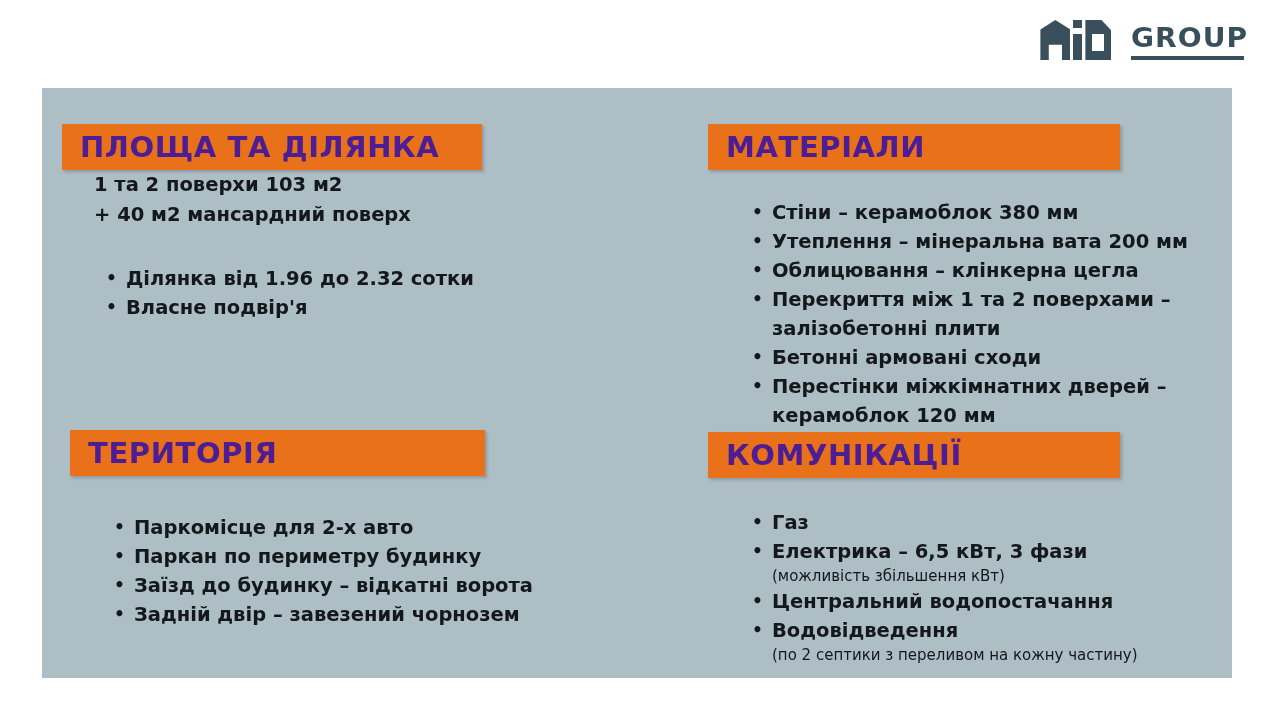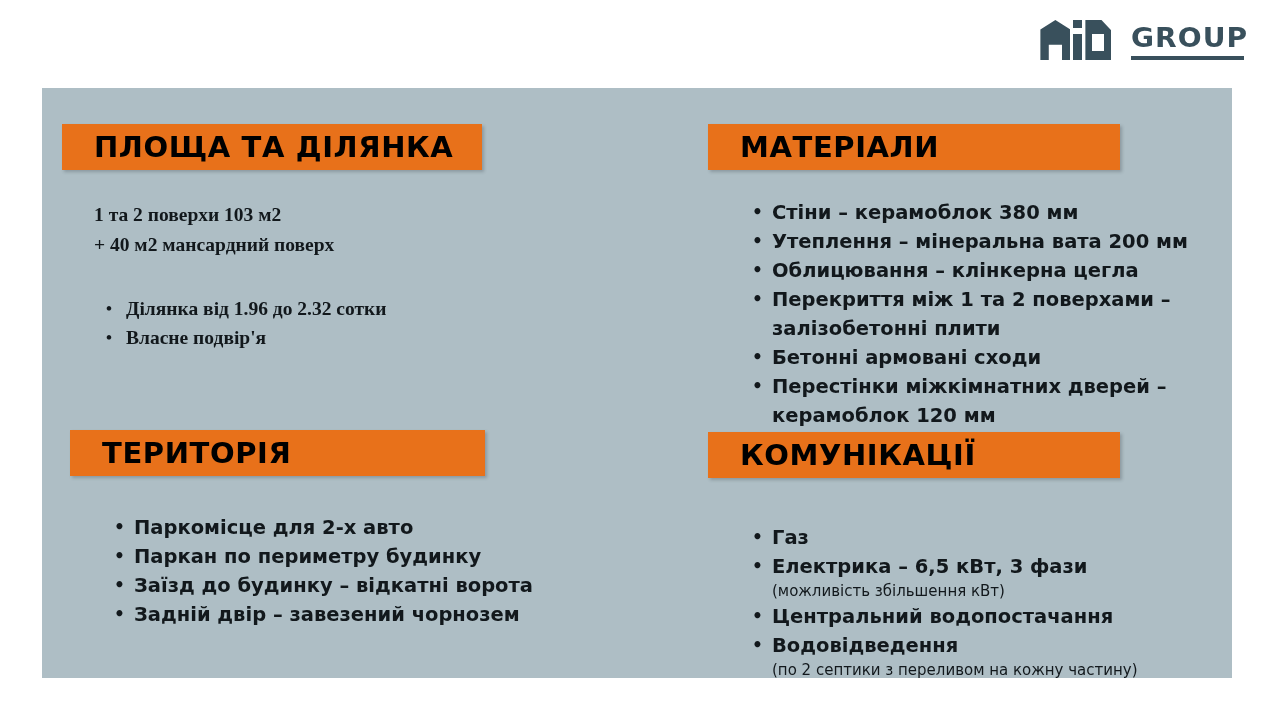--- a/index.html
+++ b/index.html
@@ -141,22 +141,22 @@
     height: 46px;
     display: flex;
     align-items: center;
     box-shadow: 2px 2px 3px rgba(60,70,75,0.30);
   }
   .bar-title {
     font-family: "DejaVu Sans", sans-serif;
     font-weight: bold;
     font-size: 29px;
     letter-spacing: 0.6px;
-    color: #000000;
-    padding-left: 32px;
+    color: #4c1d95;
+    padding-left: 18px;
     white-space: nowrap;
   }
 
   
   .body-block {
     color: #12181c;
     font-family: "DejaVu Sans", sans-serif;
     font-weight: bold;
   }
   .plain-line {
@@ -216,21 +216,21 @@
 </div>
 
 <div class="panel">
 
   <div class="col col-left">
 
     <div style="position:absolute; left:20px; top:36px; width:420px;">
       <div class="bar">
         <span class="bar-title">ПЛОЩА ТА ДІЛЯНКА</span>
       </div>
-      <div class="body-block" style="padding-top:30px;font-family:Liberation Serif, serif;">
+      <div class="body-block" style="">
         <div class="plain-line">1 та 2 поверхи 103 м2</div>
         <div class="plain-line">+ 40 м2 мансардний поверх</div>
         <div class="sp-2"></div>
         <ul class="bullets">
           <li>Ділянка від 1.96 до 2.32 сотки</li>
           <li>Власне подвір'я</li>
         </ul>
       </div>
     </div>
 
@@ -266,21 +266,21 @@
           <li>Перестінки міжкімнатних дверей –</li>
           <li class="nobullet cont">керамоблок 120 мм</li>
         </ul>
       </div>
     </div>
 
     <div style="position:absolute; left:13px; top:344px; width:412px;">
       <div class="bar">
         <span class="bar-title">КОМУНІКАЦІЇ</span>
       </div>
-      <div class="body-block" style="padding-top:33px;">
+      <div class="body-block" style="padding-top:18px;">
         <ul class="bullets">
           <li>
             <span>Газ</span>
           </li>
           <li>
             <span>Електрика – 6,5 кВт, 3 фази</span>
             <span class="sub">(можливість збільшення кВт)</span>
           </li>
           <li>
             <span>Центральний водопостачання</span>

